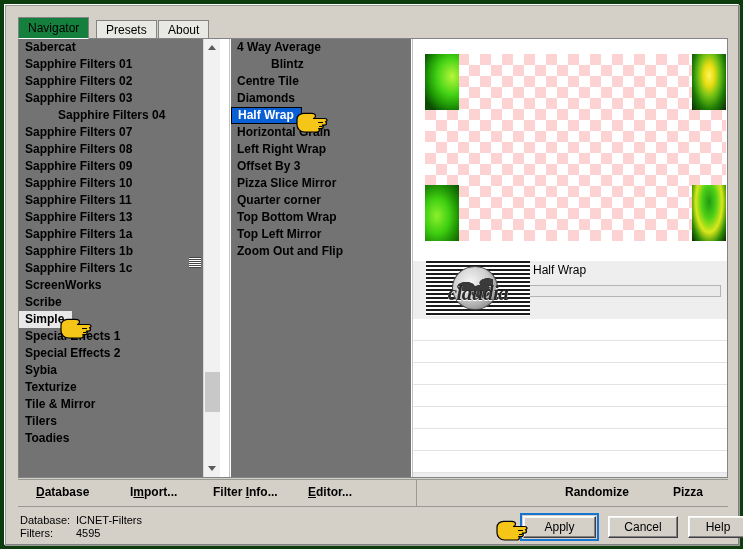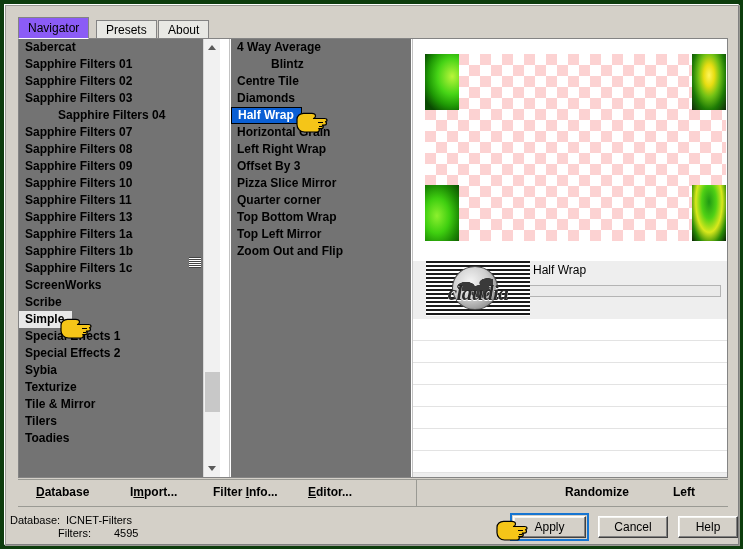--- a/index.html
+++ b/index.html
@@ -93,21 +93,21 @@
     background: #e8e8e4;
     border: 1px solid #848484;
     border-bottom: none;
     box-sizing: border-box;
     white-space: nowrap;
   }
   .tab.active {
     top: 0px;
     height: 22px;
     line-height: 21px;
-    background: #8b5cf6;
+    background: #15803d;
     border-color: #848484;
     border-bottom: 1px solid #ffffff;
     z-index: 3;
   }
 
   
   .panel {
     position: absolute;
     left: 13px;
     top: 33px;
@@ -386,36 +386,36 @@
   }
   .menubar-botline {
     position: absolute;
     left: 0; bottom: 0; width: 710px; height: 1px;
     background: #9a9a94;
   }
 
   
   .statusbar {
     position: absolute;
-    left: 3px;
+    left: 13px;
     top: 505px;
     width: 710px;
     height: 34px;
     background: #d4d0c8;
   }
   .status-line {
     position: absolute;
     font-size: 11px;
     color: #000;
     white-space: nowrap;
   }
   .status-label { left: 2px; }
   .status-value { left: 58px; }
   .sl-1 { top: 4px; }
-  .sl-2 { top: 17px; margin-left: 48px; }
+  .sl-2 { top: 17px; }
 
   .btn {
     position: absolute;
     top: 6px;
     height: 22px;
     line-height: 21px;
     text-align: center;
     font-size: 12px;
     color: #000;
     background: #d4d0c8;
@@ -624,21 +624,21 @@
     </div>
 
     <div class="menubar">
       <div class="menubar-topline"></div>
       <div class="menu-item" style="left:18px;"><u>D</u><span class="mi-rest">atabase</span></div>
       <div class="menu-item" style="left:112px;"><span class="mi-plain">I<u>m</u>port...</span></div>
       <div class="menu-item" style="left:195px;"><span class="mi-plain">Filter <u>I</u>nfo...</span></div>
       <div class="menu-item" style="left:290px;"><span class="mi-plain"><u>E</u>ditor...</span></div>
       <div class="menu-sep"></div>
       <div class="menu-item" style="left:547px;">Randomize</div>
-      <div class="menu-item" style="left:655px;">Left</div>
+      <div class="menu-item" style="left:655px;">Pizza</div>
       <div class="menubar-botline"></div>
     </div>
 
     <div class="statusbar">
       <span class="status-line status-label sl-1">Database:</span>
       <span class="status-line status-value sl-1">ICNET-Filters</span>
       <span class="status-line status-label sl-2">Filters:</span>
       <span class="status-line status-value sl-2">4595</span>
 
       <div class="btn-focus"></div>

